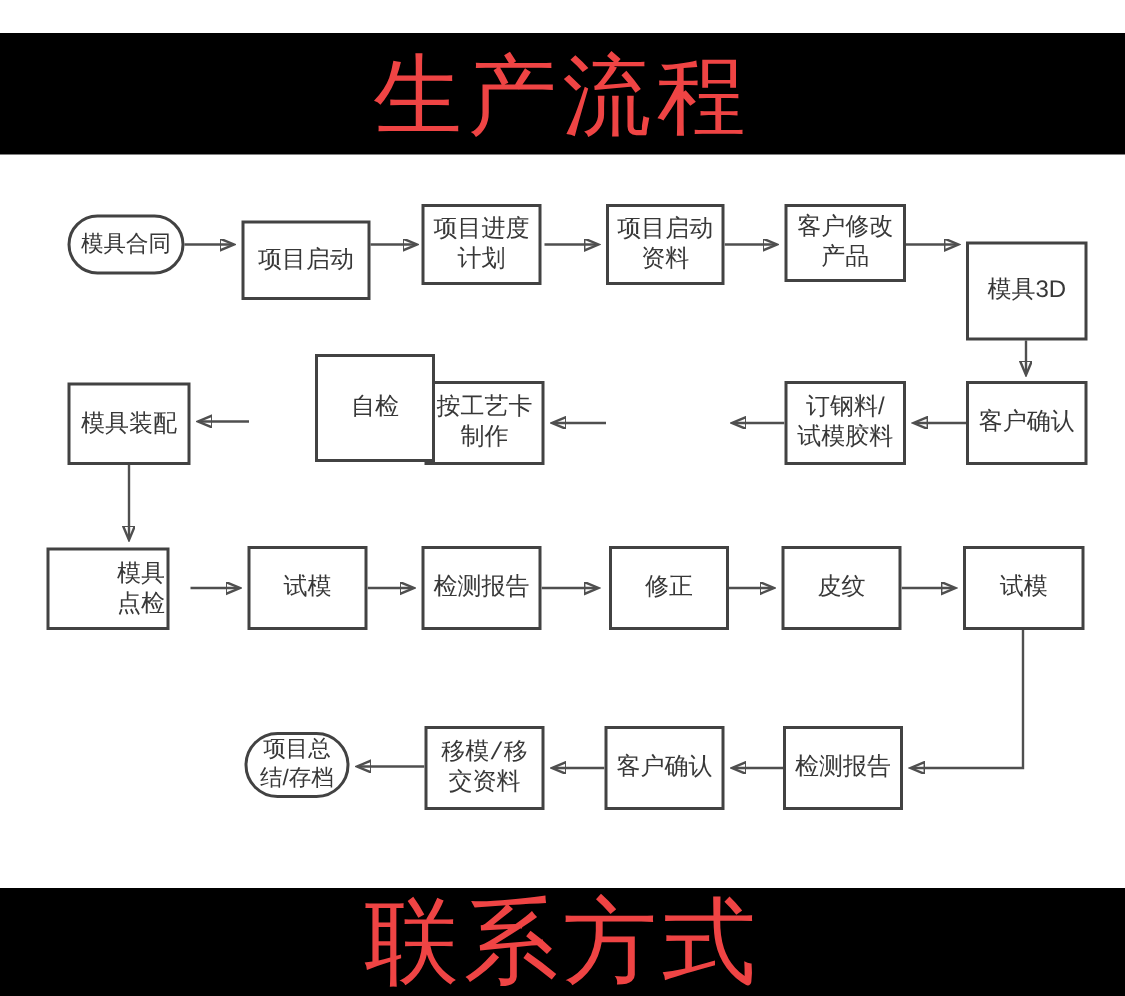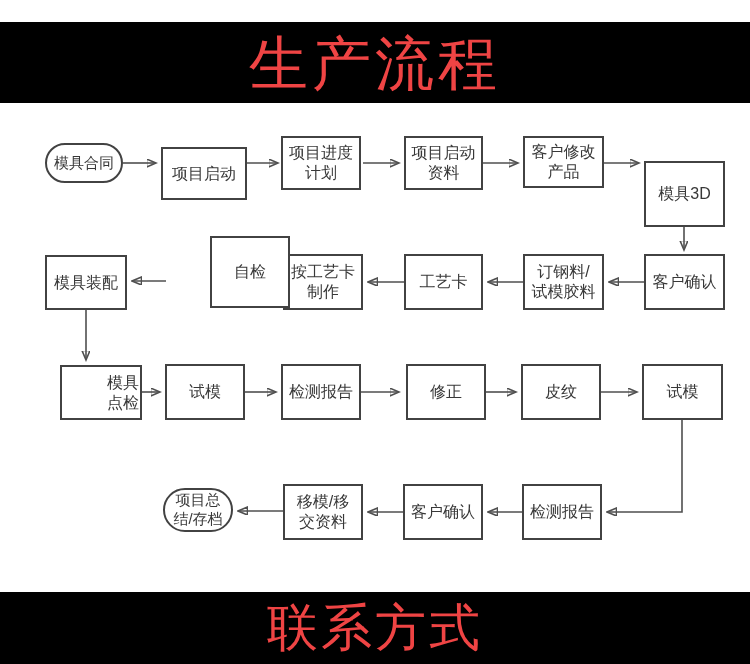--- a/index.html
+++ b/index.html
@@ -5,21 +5,21 @@
   html,body{margin:0;padding:0;background:#ffffff;}
   #stage{
     position:relative;width:750px;height:664px;background:#ffffff;overflow:hidden;
     font-family:"Liberation Sans",sans-serif;
   }
   .banner{
     position:absolute;left:0;width:750px;background:#000000;color:#ef4444;
     text-align:center;font-family:"DejaVu Serif",serif;overflow:hidden;
   }
   #banner-top{top:22px;height:81px;font-size:59px;line-height:83px;letter-spacing:4px;}
-  #banner-bottom{top:592px;height:72px;font-size:51px;line-height:72px;letter-spacing:3px;}
+  #banner-bottom{top:592px;height:72px;font-size:63px;line-height:72px;letter-spacing:3px;}
   .node{
     position:absolute;box-sizing:border-box;background:#ffffff;
     border:2px solid #424242;color:#383838;
     display:flex;align-items:center;justify-content:center;
     text-align:center;font-size:16px;line-height:1.25;white-space:pre-line;
   }
   .stadium{border-radius:22px;font-size:15px;}
   #arrows{position:absolute;left:0;top:0;width:750px;height:664px;pointer-events:none;}
   #arrows path{stroke:#4f4f4f;stroke-width:1.6;fill:none;}
 </style>
@@ -67,36 +67,35 @@
 计划</div>
   <div class="node" style="left:404px;top:136px;width:79px;height:54px;">项目启动
 资料</div>
   <div class="node" style="left:523px;top:136px;width:81px;height:52px;">客户修改
 产品</div>
   <div class="node" style="left:644px;top:136px;width:81px;height:66px;margin-top:25px;">模具3D</div>
 
   <div class="node" style="left:644px;top:254px;width:81px;height:56px;">客户确认</div>
   <div class="node" style="left:523px;top:254px;width:81px;height:56px;">订钢料/
 试模胶料</div>
-  <div class="node" style="left:404px;top:254px;width:79px;height:56px;">工艺卡</div>
   <div class="node" style="left:283px;top:254px;width:80px;height:56px;">按工艺卡
 制作</div>
   <div class="node" style="left:166px;top:236px;width:80px;height:72px;margin-left:44px;">自检</div>
   <div class="node" style="left:45px;top:255px;width:82px;height:55px;">模具装配</div>
 
-  <div class="node" style="left:60px;top:365px;width:82px;height:55px;padding-left:44px;">模具点检</div>
+  <div class="node" style="left:31px;top:365px;width:82px;height:55px;padding-left:44px;">模具点检</div>
   <div class="node" style="left:165px;top:364px;width:80px;height:56px;">试模</div>
   <div class="node" style="left:281px;top:364px;width:80px;height:56px;">检测报告</div>
   <div class="node" style="left:406px;top:364px;width:80px;height:56px;">修正</div>
   <div class="node" style="left:521px;top:364px;width:80px;height:56px;">皮纹</div>
   <div class="node" style="left:642px;top:364px;width:81px;height:56px;">试模</div>
 
   <div class="node" style="left:522px;top:484px;width:80px;height:56px;">检测报告</div>
   <div class="node" style="left:403px;top:484px;width:80px;height:56px;">客户确认</div>
-  <div class="node" style="left:283px;top:484px;width:80px;height:56px;">移模/移
+  <div class="node" style="left:283px;top:484px;width:80px;height:56px;font-family:Liberation Mono, monospace;">移模/移
 交资料</div>
   <div class="node stadium" style="left:163px;top:488px;width:70px;height:44px;">项目总
 结/存档</div>
 
   <div id="banner-bottom" class="banner">
     <span>联系方式</span>
   </div>
 
 </div>
 

